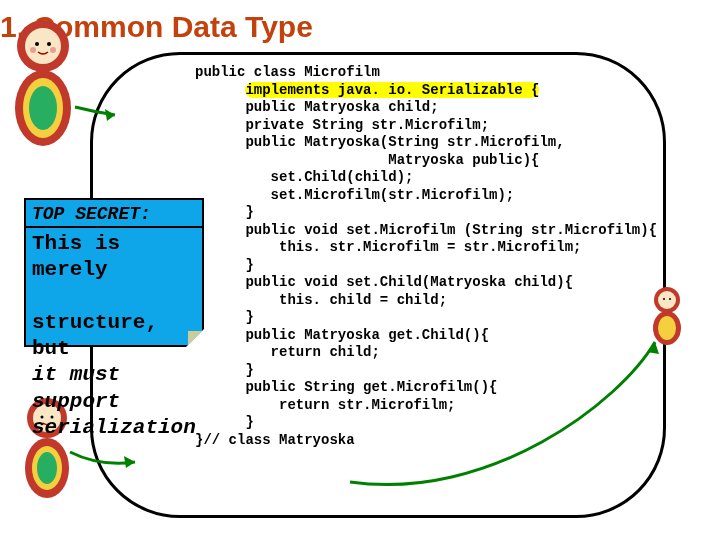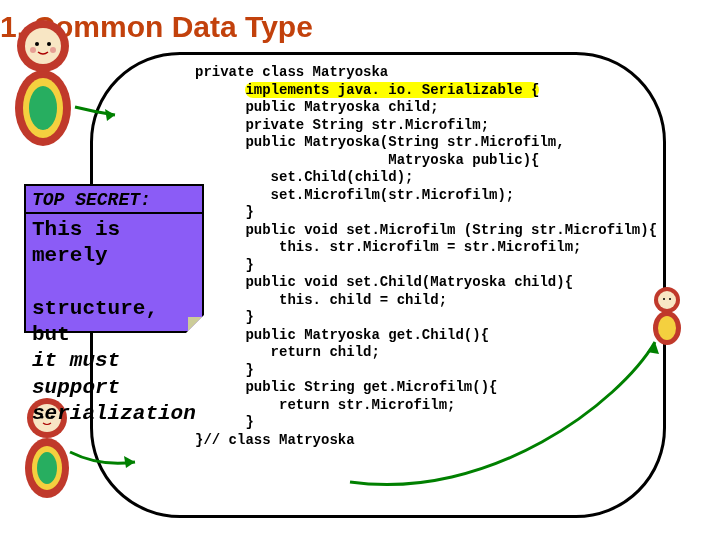--- a/index.html
+++ b/index.html
@@ -49,24 +49,24 @@
     color: #000;
     z-index: 5;
   }
   .hl2 {
     background: #ffff00;
     border-radius: 8px;
   }
   .note {
     position: absolute;
     left: 4px;
-    top: 132px;
+    top: 146px;
     width: 176px;
     height: 145px;
-    background: #8b5cf6;
+    background: #0ea5e9;
     border: 2px solid #000;
     z-index: 10;
   }
   .note-title {
     font-family: "Courier New", monospace;
     font-size: 18px;
     font-weight: bold;
     font-style: italic;
     border-bottom: 2px solid #000;
     padding: 4px 6px 2px 6px;
@@ -164,21 +164,21 @@
     <path d="M55 55 Q75 60 95 63" stroke="#008000" stroke-width="3" fill="none"></path>
     <polygon points="95,63 85,57 87,69" fill="#008000"></polygon>
 
     <path d="M50 400 Q80 415 115 410" stroke="#008000" stroke-width="3" fill="none"></path>
     <polygon points="115,410 104,404 106,416" fill="#008000"></polygon>
 
     <path d="M635 290 C600 350, 470 450, 330 430" stroke="#008000" stroke-width="3" fill="none"></path>
     <polygon points="635,290 627,300 639,302" fill="#008000"></polygon>
   </svg>
 
-  <div class="code"><span>private class Matryoska</span>
+  <div class="code"><span>public class Microfilm</span>
 <span>      </span><span class="hl2">implements java. io. Serializable {</span>
 <span>      public Matryoska child;</span>
 <span>      private String str.Microfilm;</span>
 <span>      public Matryoska(String str.Microfilm,</span>
 <span>                       Matryoska public){</span>
 <span>         set.Child(child);</span>
 <span>         set.Microfilm(str.Microfilm);</span>
 <span>      }</span>
 <span>      public void set.Microfilm (String str.Microfilm){</span>
 <span>          this. str.Microfilm = str.Microfilm;</span>

